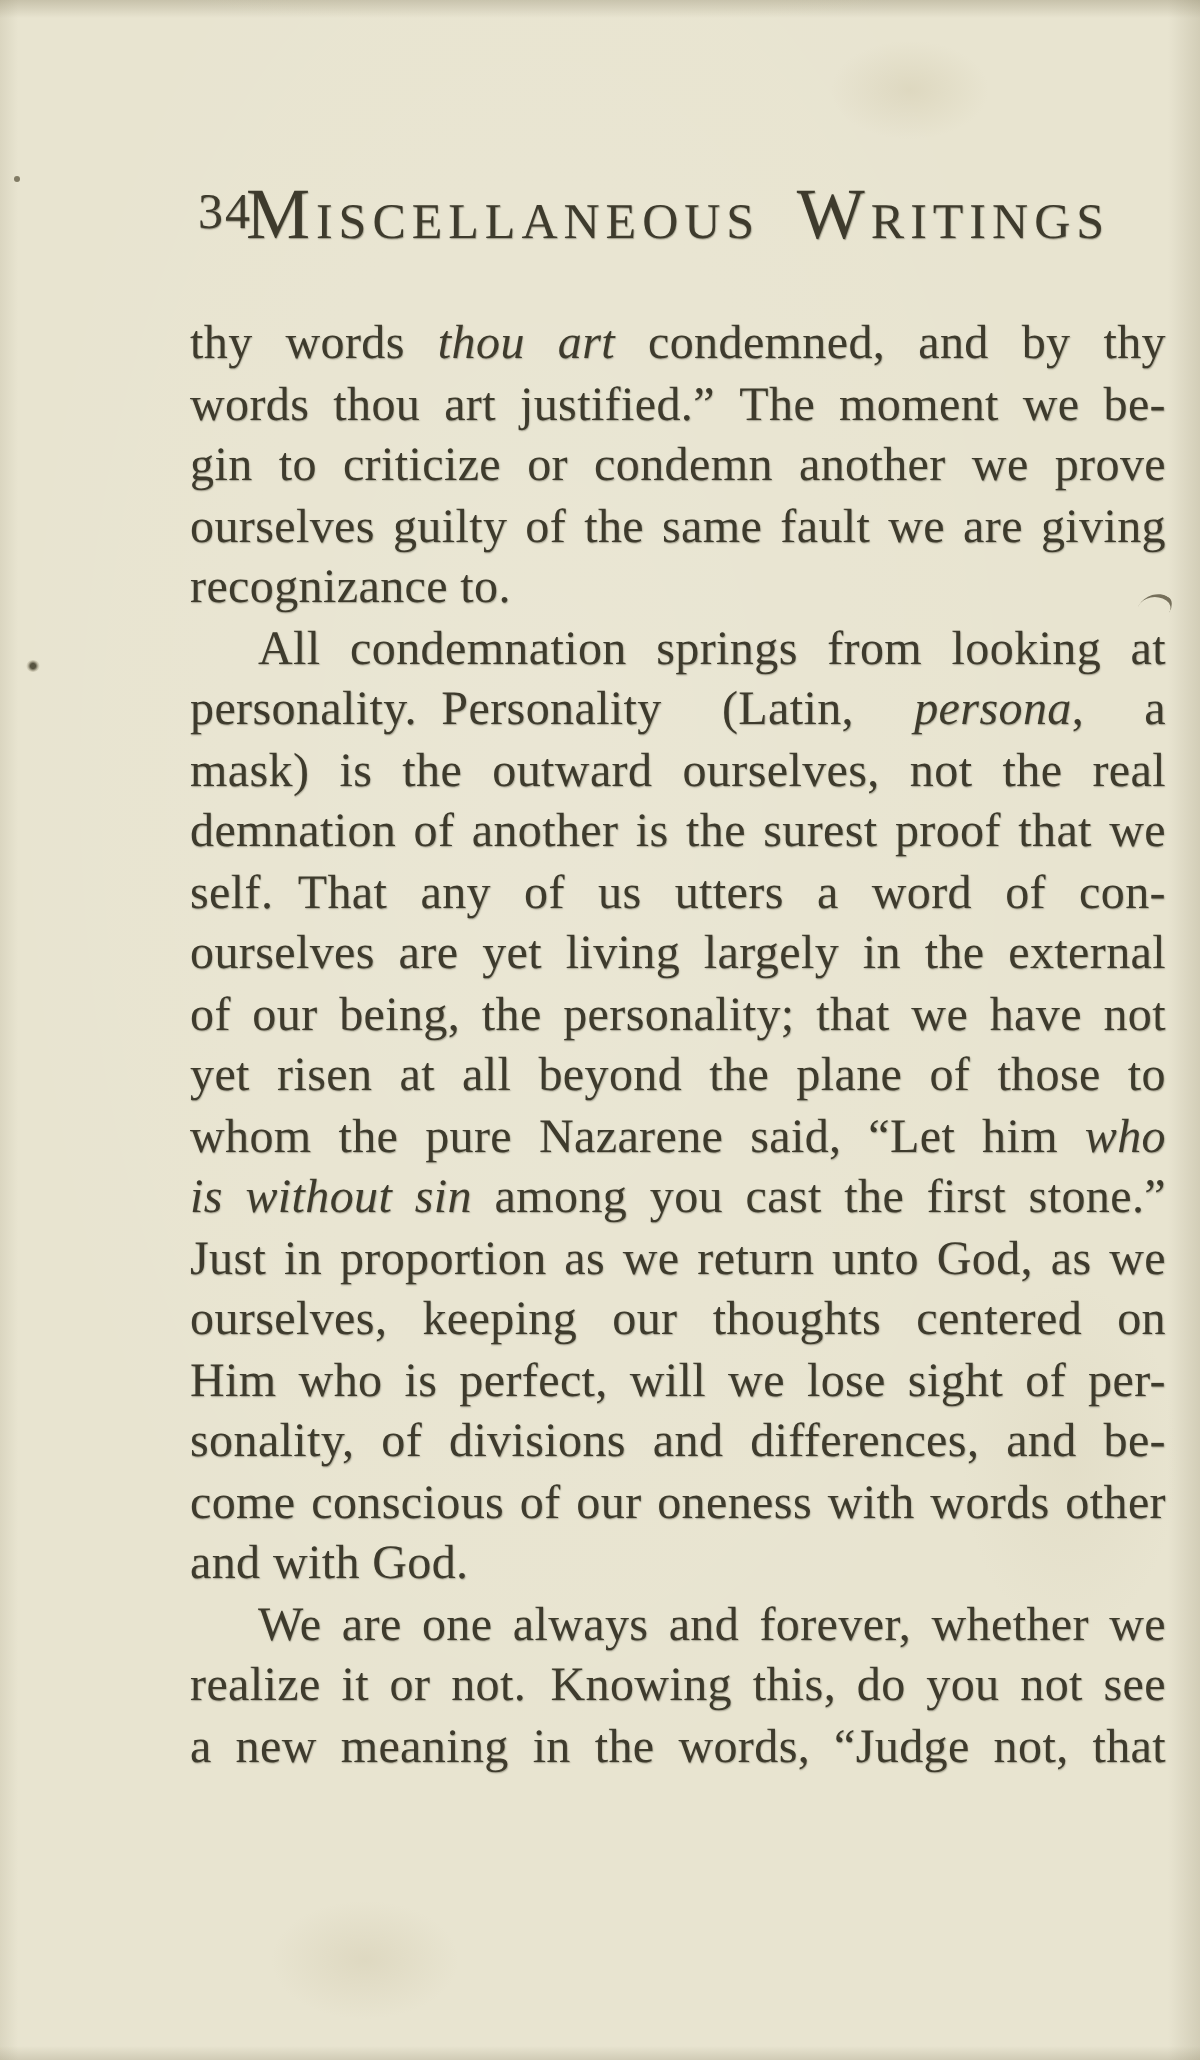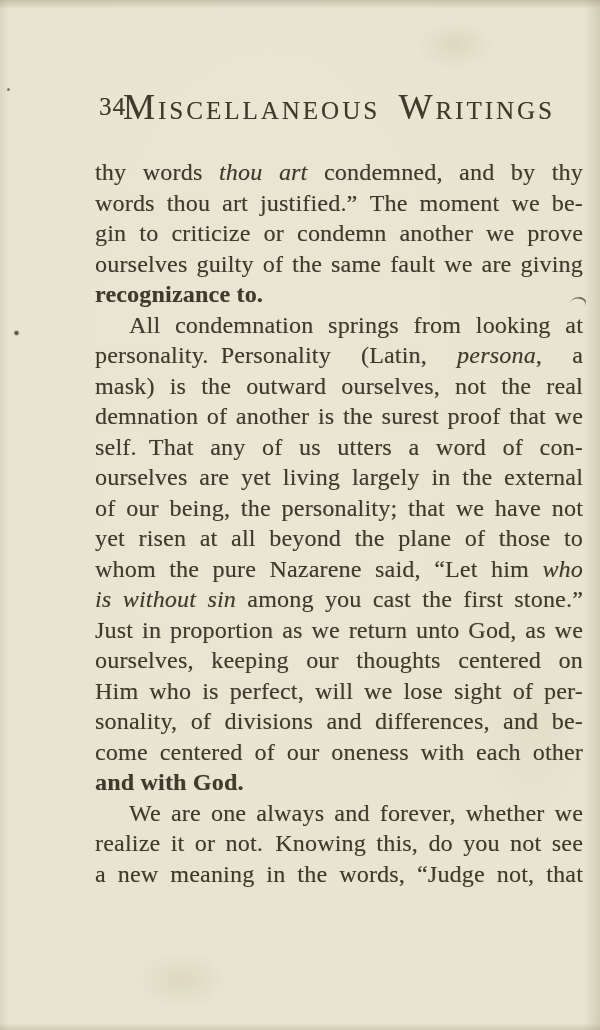--- a/index.html
+++ b/index.html
@@ -63,21 +63,20 @@
     font-size: 24px;
     letter-spacing: 0.2px;
     text-align: justify;
     text-align-last: justify;
     text-shadow: 0.3px 0.3px 0.7px rgba(62,59,45,0.40);
     white-space: normal;
   }
   .line.no-just {
     text-align: left;
     text-align-last: auto;
-    font-weight: bold;
   }
   .line.indent {
     text-indent: 34px;
   }
   .it {
     font-style: italic;
   }
   
   .speck-1 {
     position: absolute;
@@ -152,21 +151,21 @@
         <div class="line"><span>self. That any of us utters a word of con-</span></div>
         <div class="line"><span>ourselves are yet living largely in the external</span></div>
         <div class="line"><span>of our being, the personality; that we have not</span></div>
         <div class="line"><span>yet risen at all beyond the plane of those to</span></div>
         <div class="line"><span>whom the pure Nazarene said, “Let him </span><span class="it">who</span></div>
         <div class="line"><span class="it">is without sin</span><span> among you cast the first stone.”</span></div>
         <div class="line"><span>Just in proportion as we return unto God, as we</span></div>
         <div class="line"><span>ourselves, keeping our thoughts centered on</span></div>
         <div class="line"><span>Him who is perfect, will we lose sight of per-</span></div>
         <div class="line"><span>sonality, of divisions and differences, and be-</span></div>
-        <div class="line"><span>come centered of our oneness with each other</span></div>
+        <div class="line"><span>come conscious of our oneness with words other</span></div>
         <div class="line no-just"><span>and with God.</span></div>
       </div>
       <div>
         <div class="line indent"><span>We are one always and forever, whether we</span></div>
         <div class="line"><span>realize it or not. Knowing this, do you not see</span></div>
         <div class="line"><span>a new meaning in the words, “Judge not, that</span></div>
       </div>
     </div>
 </div>
 

